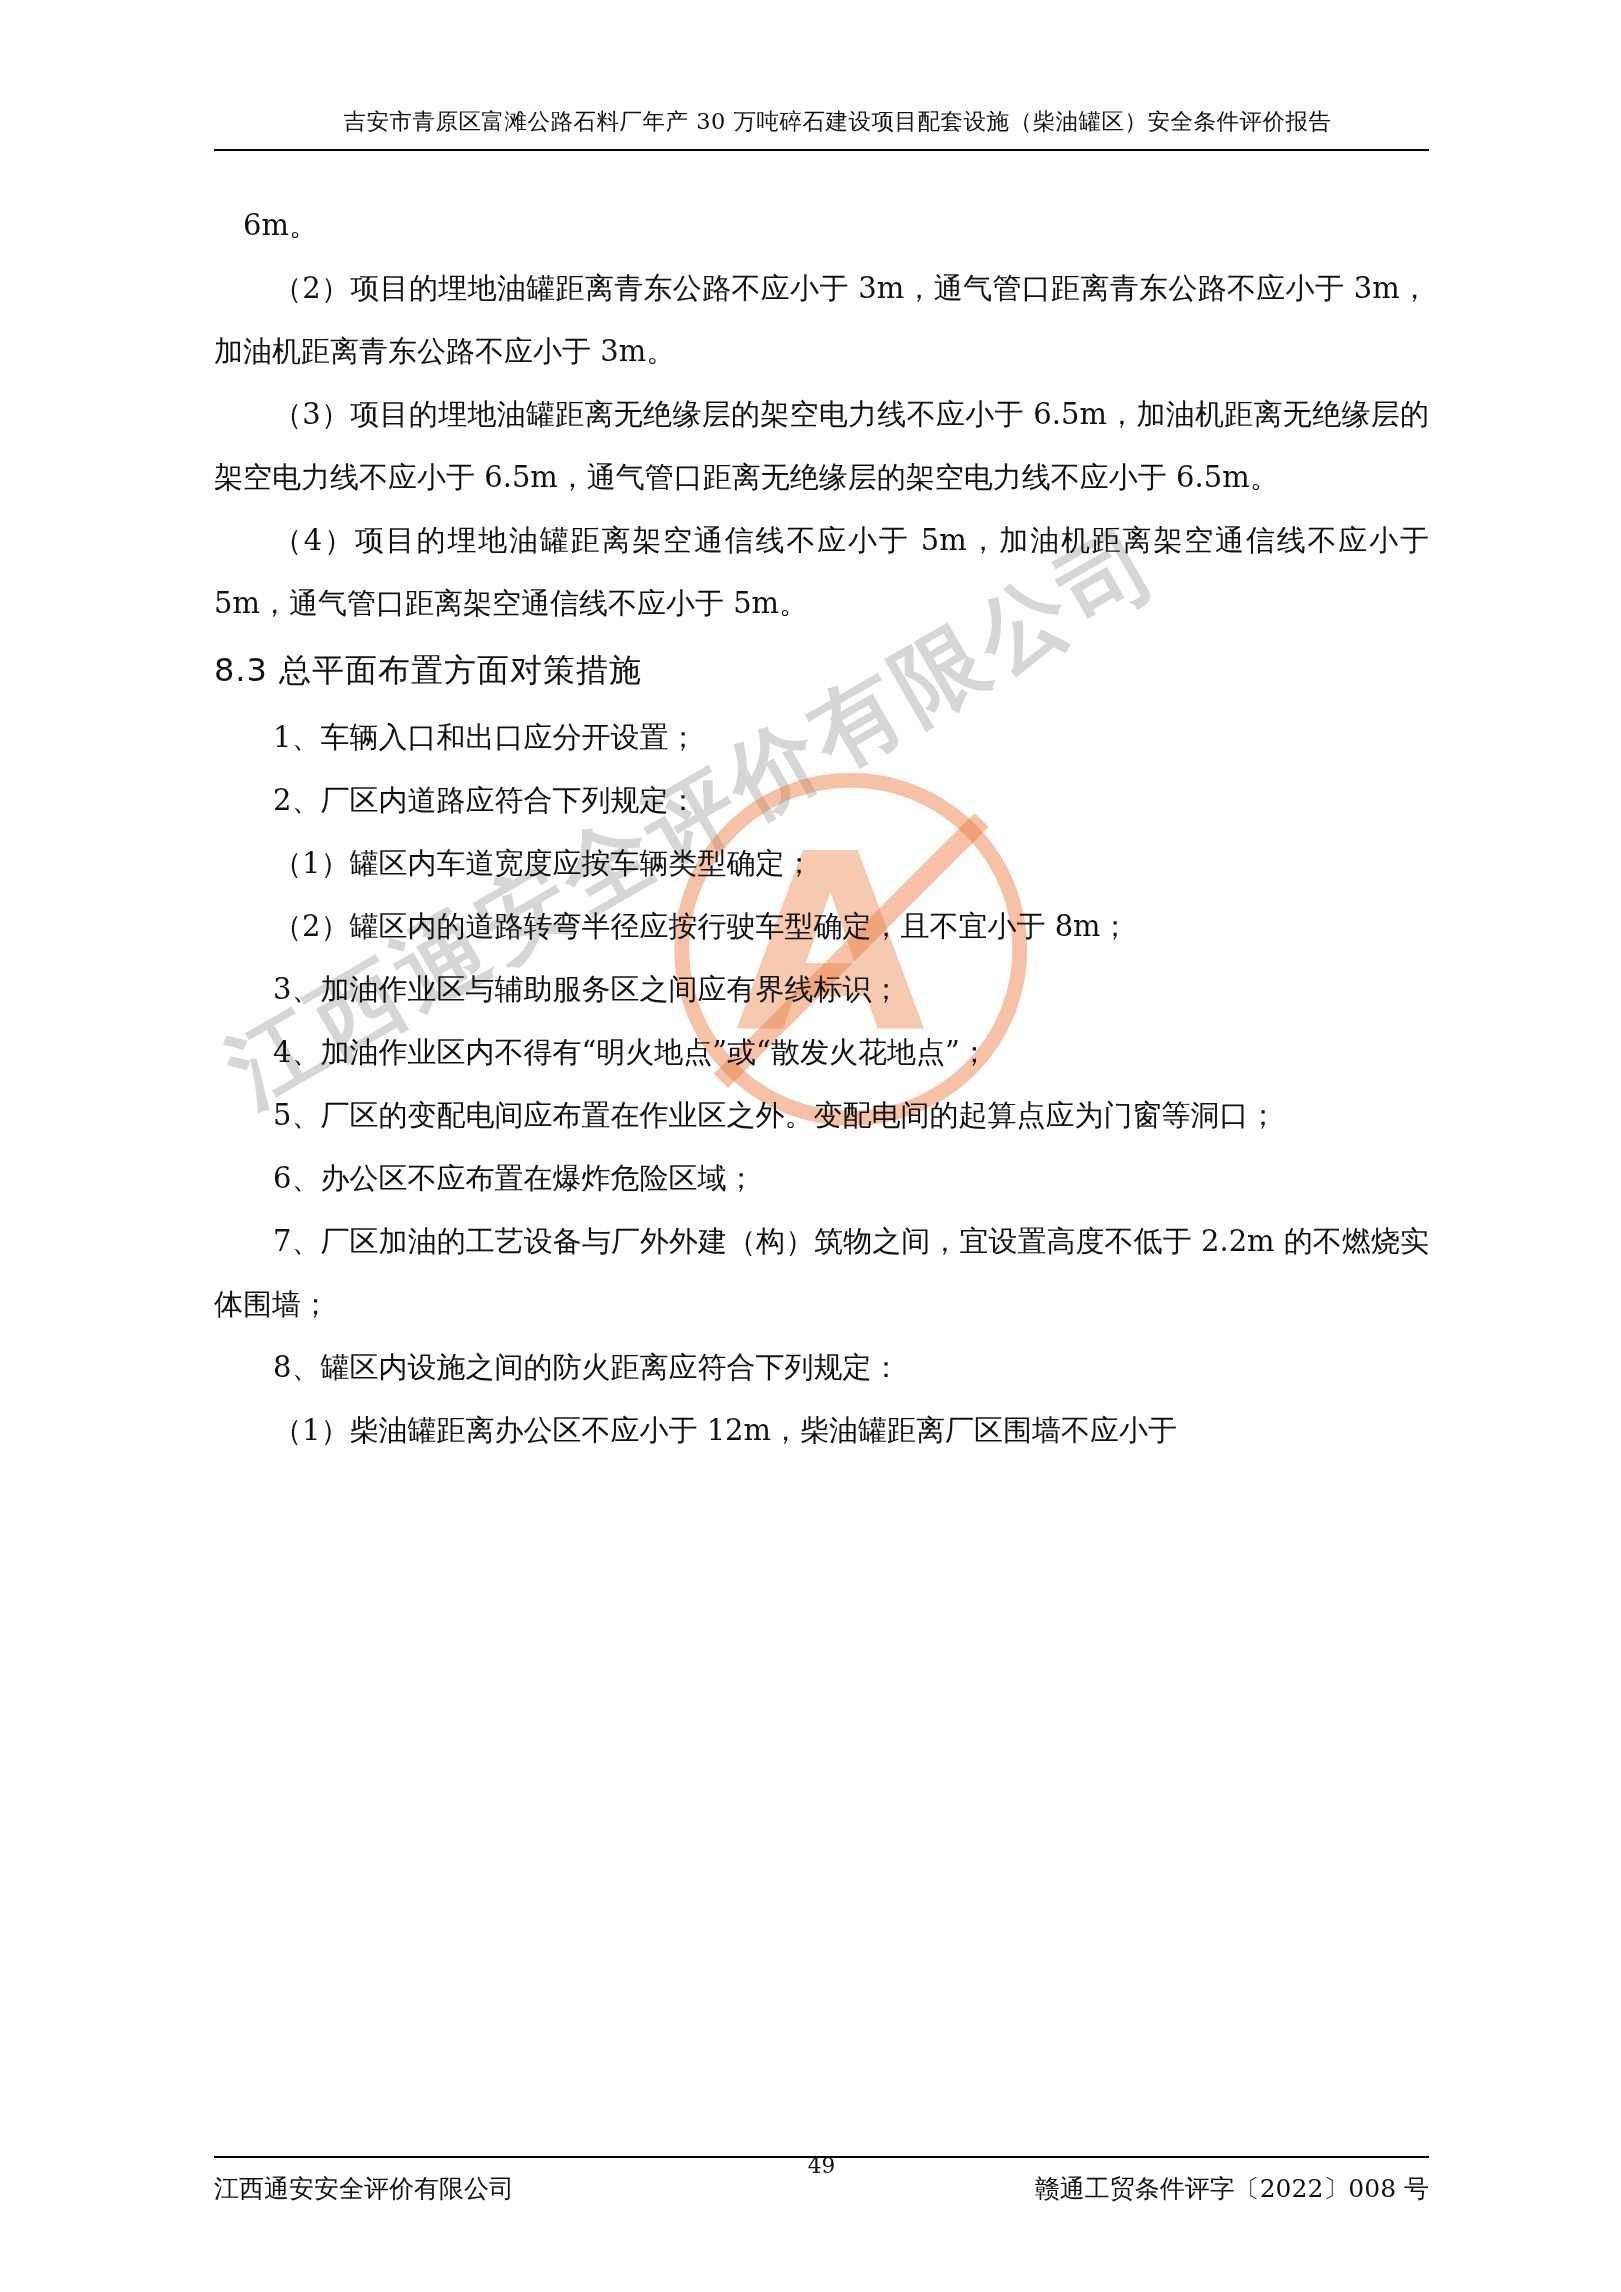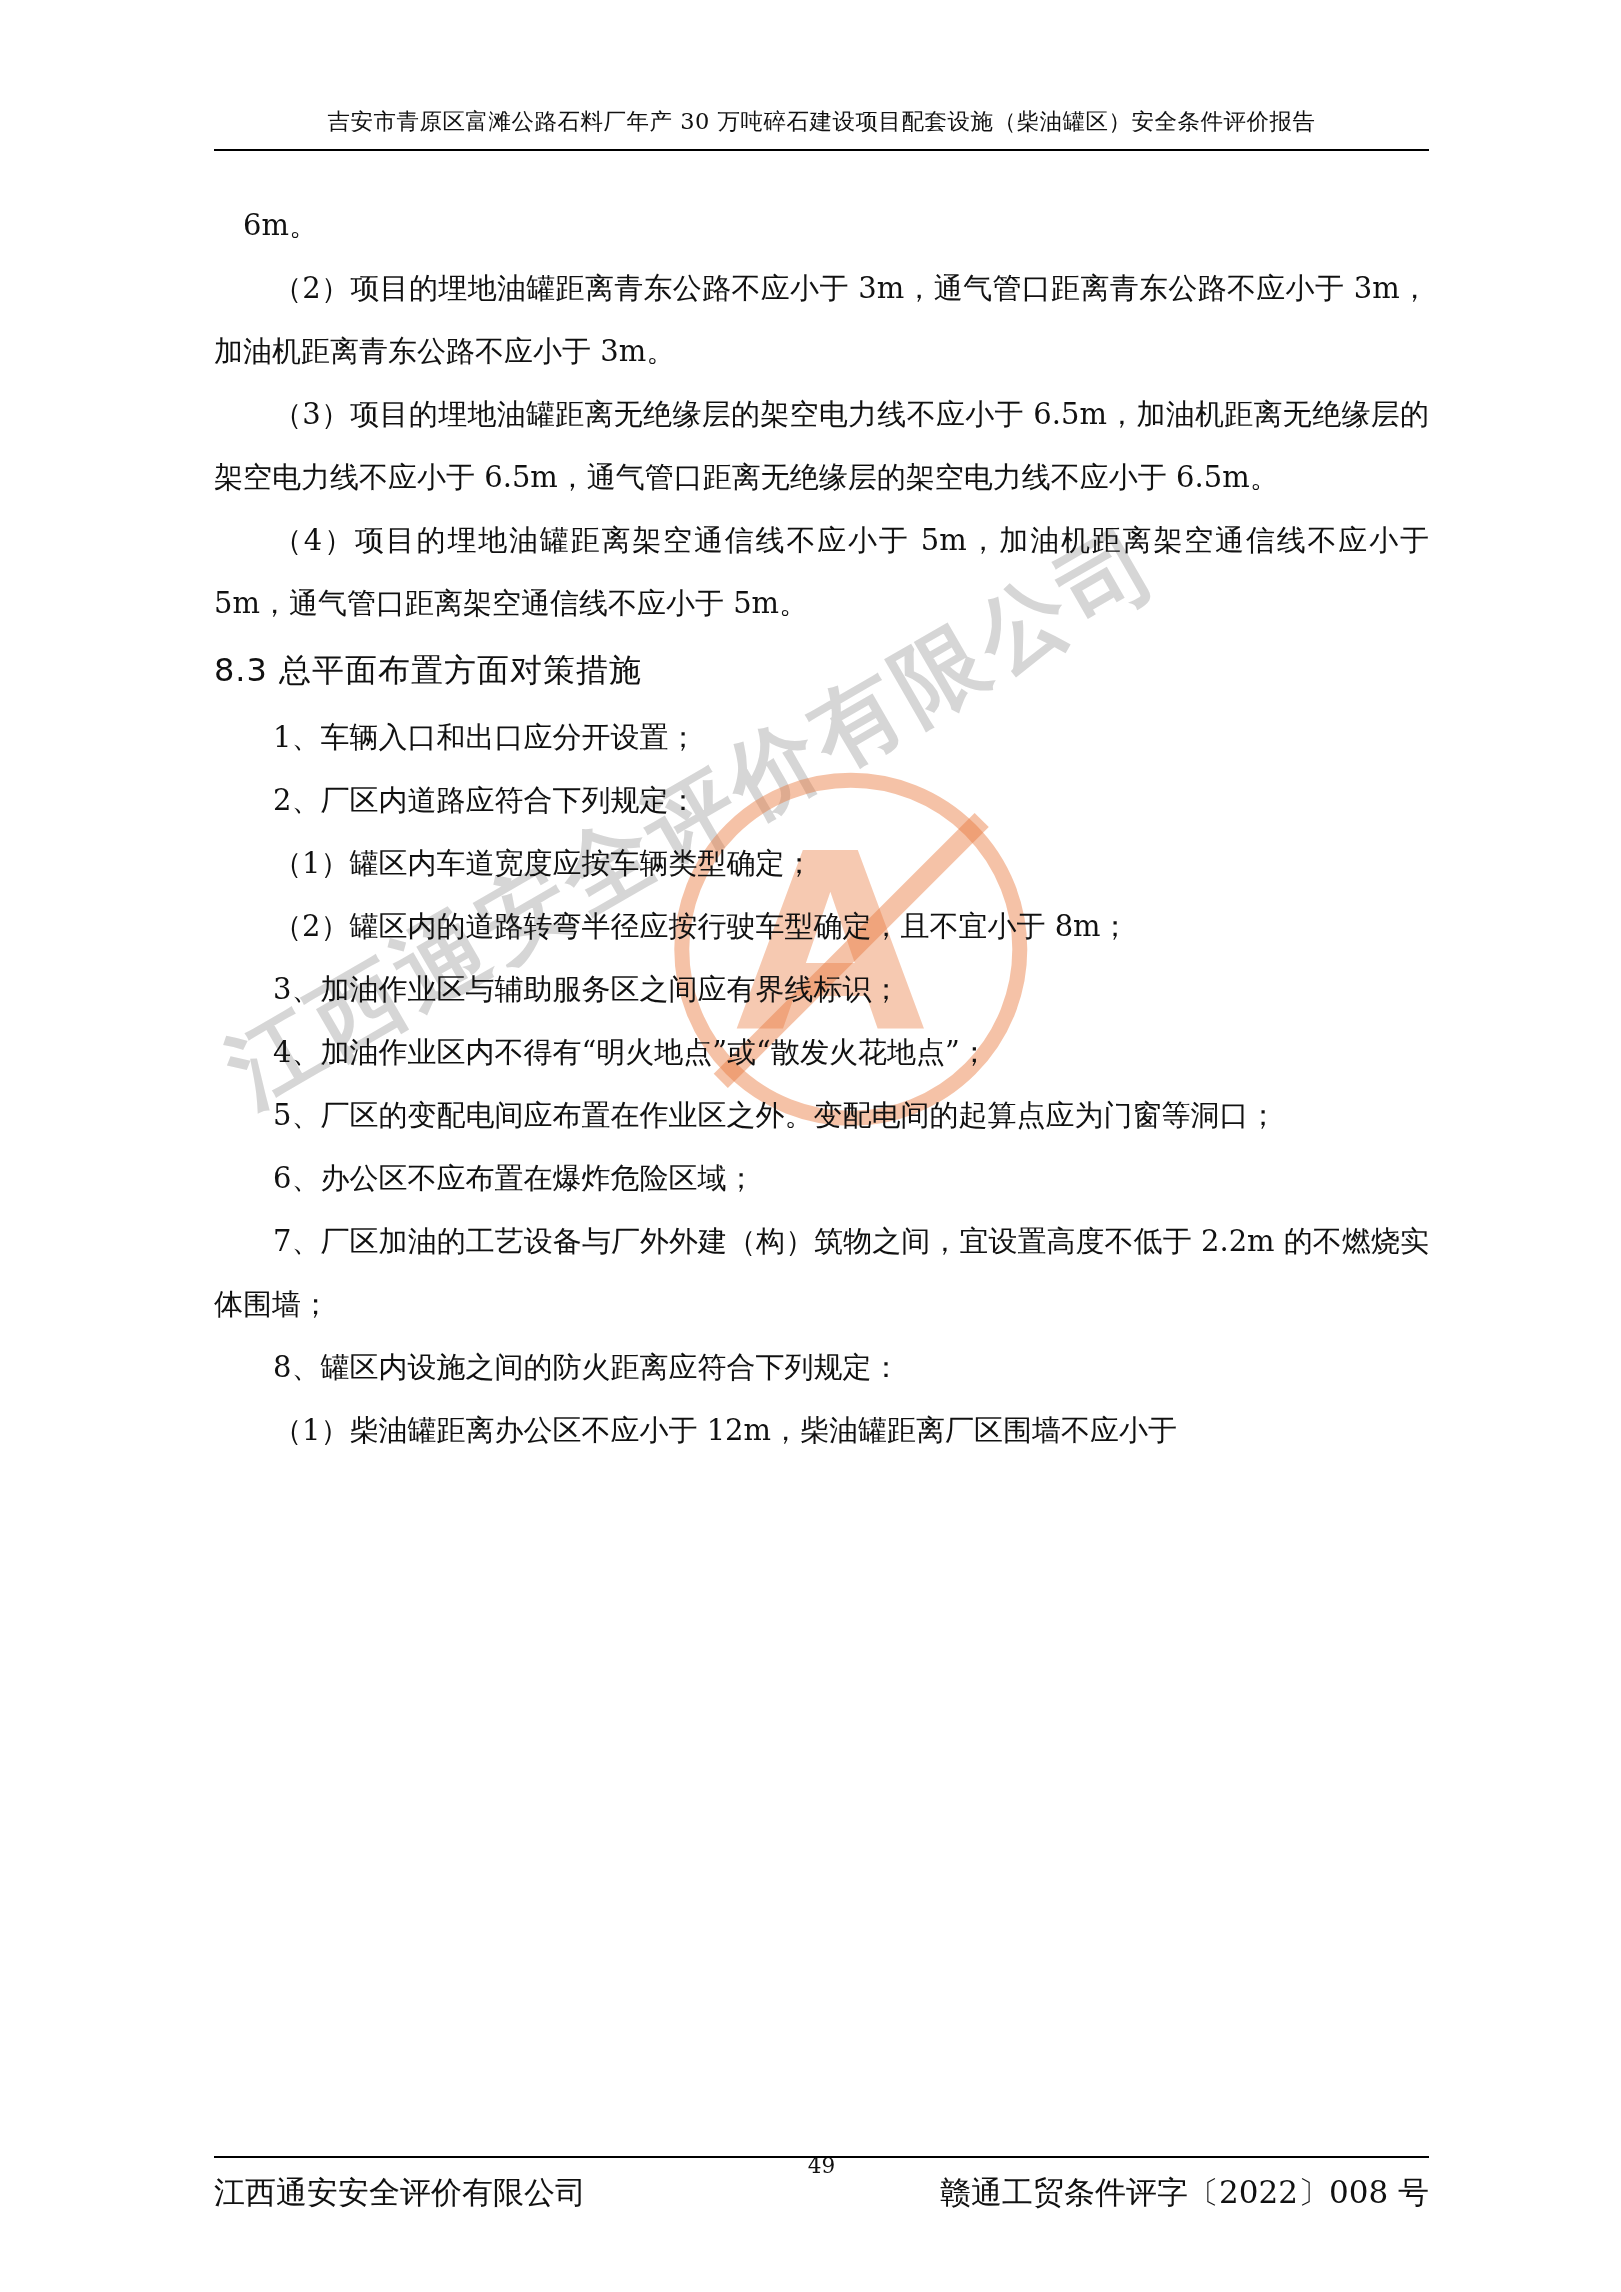--- a/index.html
+++ b/index.html
@@ -100,21 +100,21 @@
   .content {
     position: absolute;
     left: 0; top: 0;
     width: 1621px;
     height: 2293px;
     z-index: 10;
   }
 
   .header {
     position: absolute;
-    left: 214px;
+    left: 230px;
     top: 106px;
     width: 1215px;
     text-align: center;
     font-size: 22.5px;
     letter-spacing: 0.5px;
     color: #111;
     font-family: "DejaVu Serif", "Liberation Serif", serif;
   }
   .header-rule {
     position: absolute;
@@ -167,21 +167,21 @@
     top: 2156px;
     width: 1215px;
     height: 2px;
     background: #000;
   }
   .footer {
     position: absolute;
     left: 214px;
     top: 2172px;
     width: 1215px;
-    font-size: 31px;
+    font-size: 25px;
     color: #111;
     display: flex;
     justify-content: space-between;
     align-items: center;
   }
   .footer-left { text-align: left; }
   .footer-right { text-align: right; }
 </style>
 </head>
 <body>

